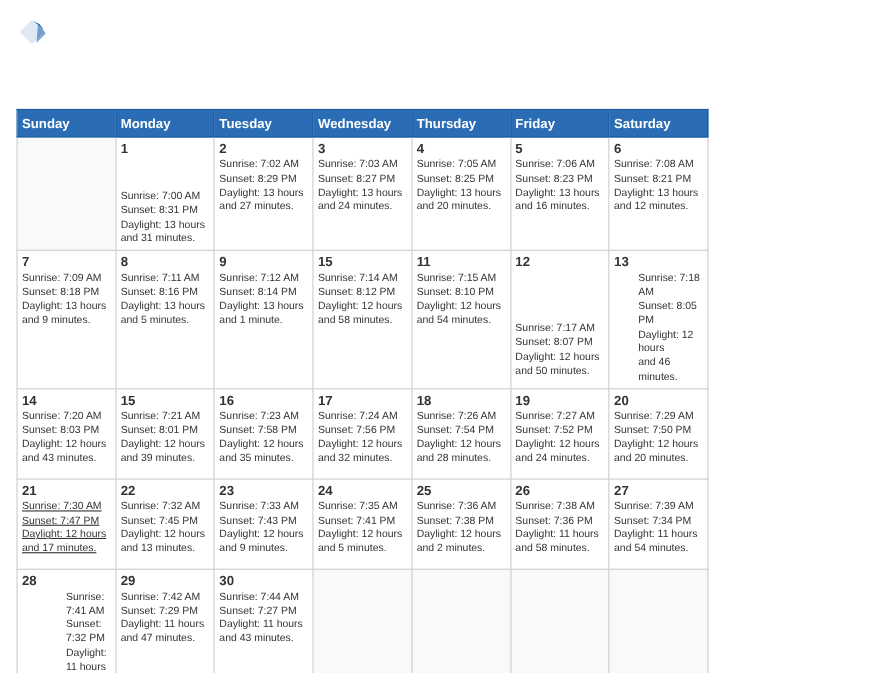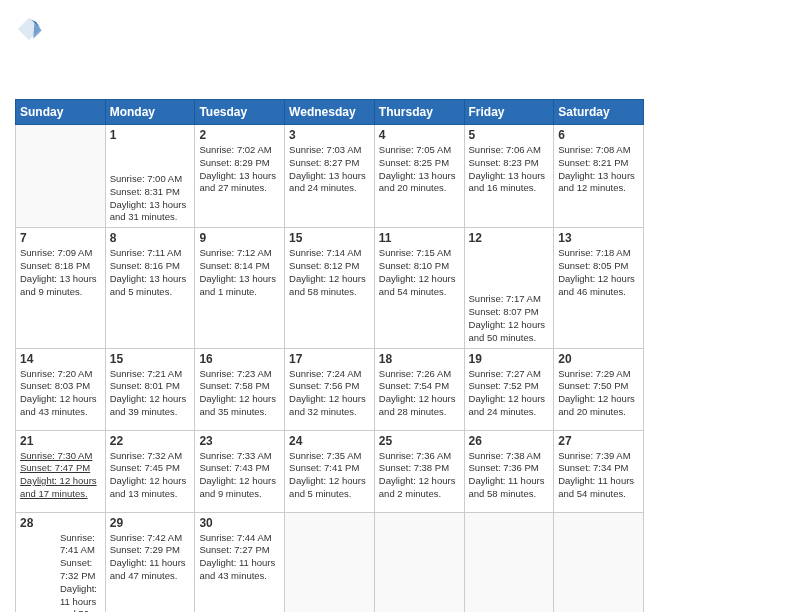--- a/index.html
+++ b/index.html
@@ -209,21 +209,21 @@
           </td>
           <td>
             <span class="day-num">12</span>
             <div class="cell-info" style="white-space: pre-line; margin-top: 48px;">Sunrise: 7:17 AM
 Sunset: 8:07 PM
 Daylight: 12 hours
 and 50 minutes.</div>
           </td>
           <td>
             <span class="day-num">13</span>
-            <div class="cell-info" style="white-space: pre-line;">Sunrise: 7:18 AM
+            <div class="cell-info" style="white-space: pre-line; margin-left: 22px;">Sunrise: 7:18 AM
 Sunset: 8:05 PM
 Daylight: 12 hours
 and 46 minutes.</div>
           </td>
         </tr>
         <tr>
           <td>
             <span class="day-num">14</span>
             <div class="cell-info" style="white-space: pre-line;">Sunrise: 7:20 AM
 Sunset: 8:03 PM

